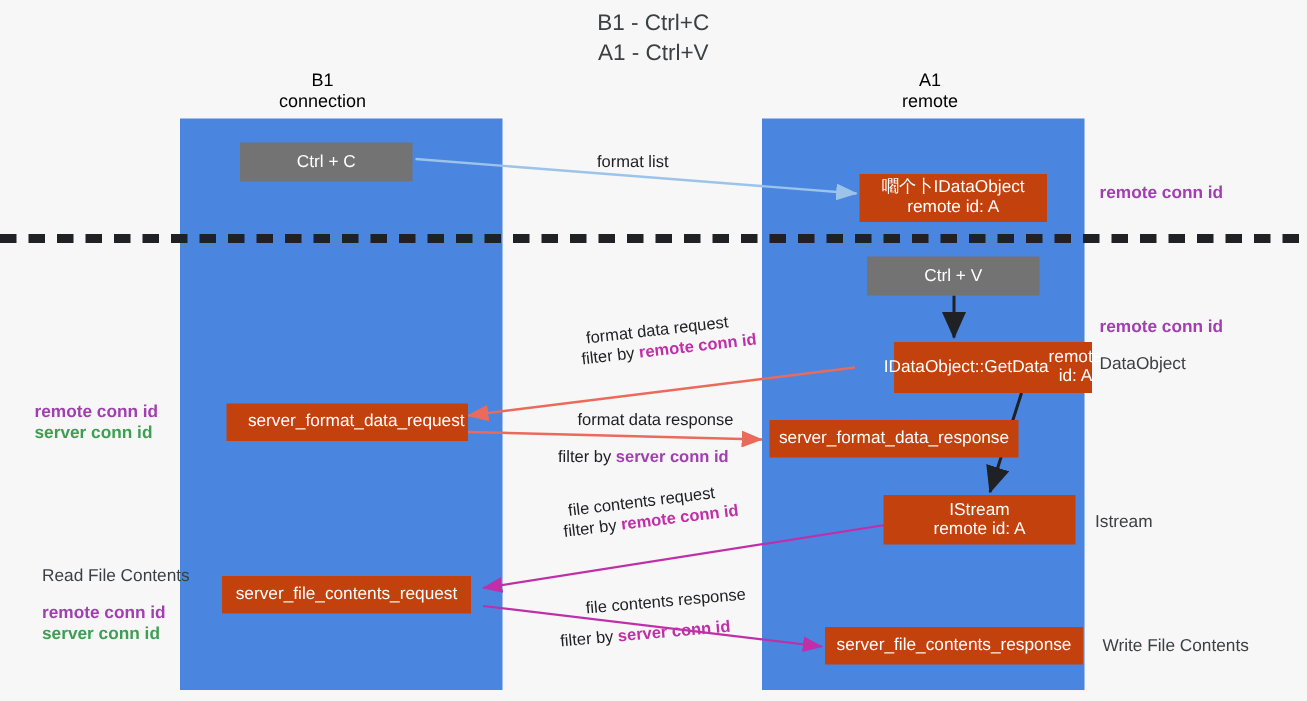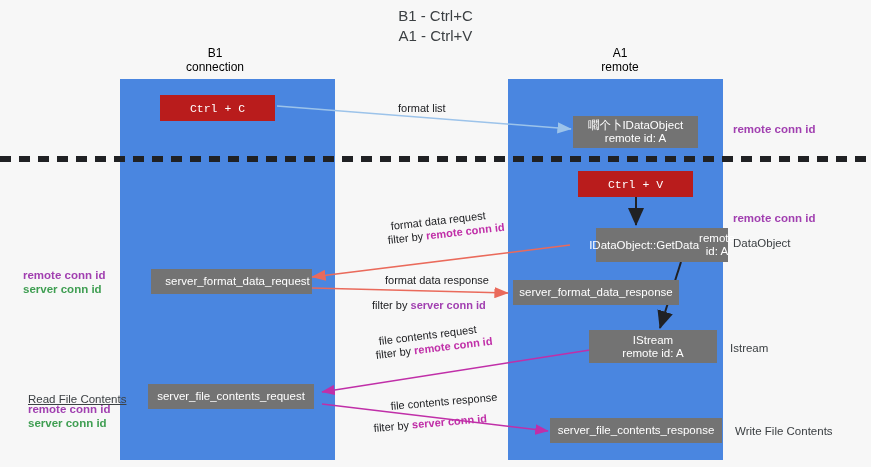--- a/index.html
+++ b/index.html
@@ -23,22 +23,22 @@
   }
 
   .lane{position:absolute;background:#4a86e0;}
 
   .node{
     position:absolute;box-sizing:border-box;
     display:flex;align-items:center;justify-content:center;
     text-align:center;color:#ffffff;font-size:11.5px;line-height:13px;
     padding:2px 4px;
   }
-  .node.orange{background:#737373;}
-  .node.green{background:#b91c1c;font-family:Liberation Mono, monospace;}
+  .node.orange{background:#c2410c;}
+  .node.green{background:#737373;}
 
   .sidelabel{
     position:absolute;font-size:11.5px;line-height:14px;color:#3c4043;white-space:nowrap;
   }
   .sidelabel.bold-purple{color:#a13fb0;font-weight:bold;}
   .sidelabel.bold-green{color:#3f9e52;font-weight:bold;}
 
   .arrowlabel{
     position:absolute;font-size:11px;line-height:14px;color:#202124;white-space:nowrap;
   }
@@ -168,17 +168,17 @@
 
   <div class="sidelabel bold-purple" style="left:733px;top:122px;">remote conn id</div>
   <div class="sidelabel bold-purple" style="left:733px;top:211px;">remote conn id</div>
   <div class="sidelabel" style="left:733px;top:236px;">DataObject</div>
   <div class="sidelabel" style="left:730px;top:341px;">Istream</div>
   <div class="sidelabel" style="left:735px;top:424px;">Write File Contents</div>
 
   <div class="sidelabel bold-purple" style="left:23px;top:268px;">remote conn id</div>
   <div class="sidelabel bold-green" style="left:23px;top:282px;">server conn id</div>
 
-  <div class="sidelabel" style="left:28px;top:392px;text-decoration:underline;">Read File Contents</div>
+  <div class="sidelabel" style="left:28px;top:377px;">Read File Contents</div>
   <div class="sidelabel bold-purple" style="left:28px;top:402px;">remote conn id</div>
   <div class="sidelabel bold-green" style="left:28px;top:416px;">server conn id</div>
 
 </div>
 
 </body></html>

